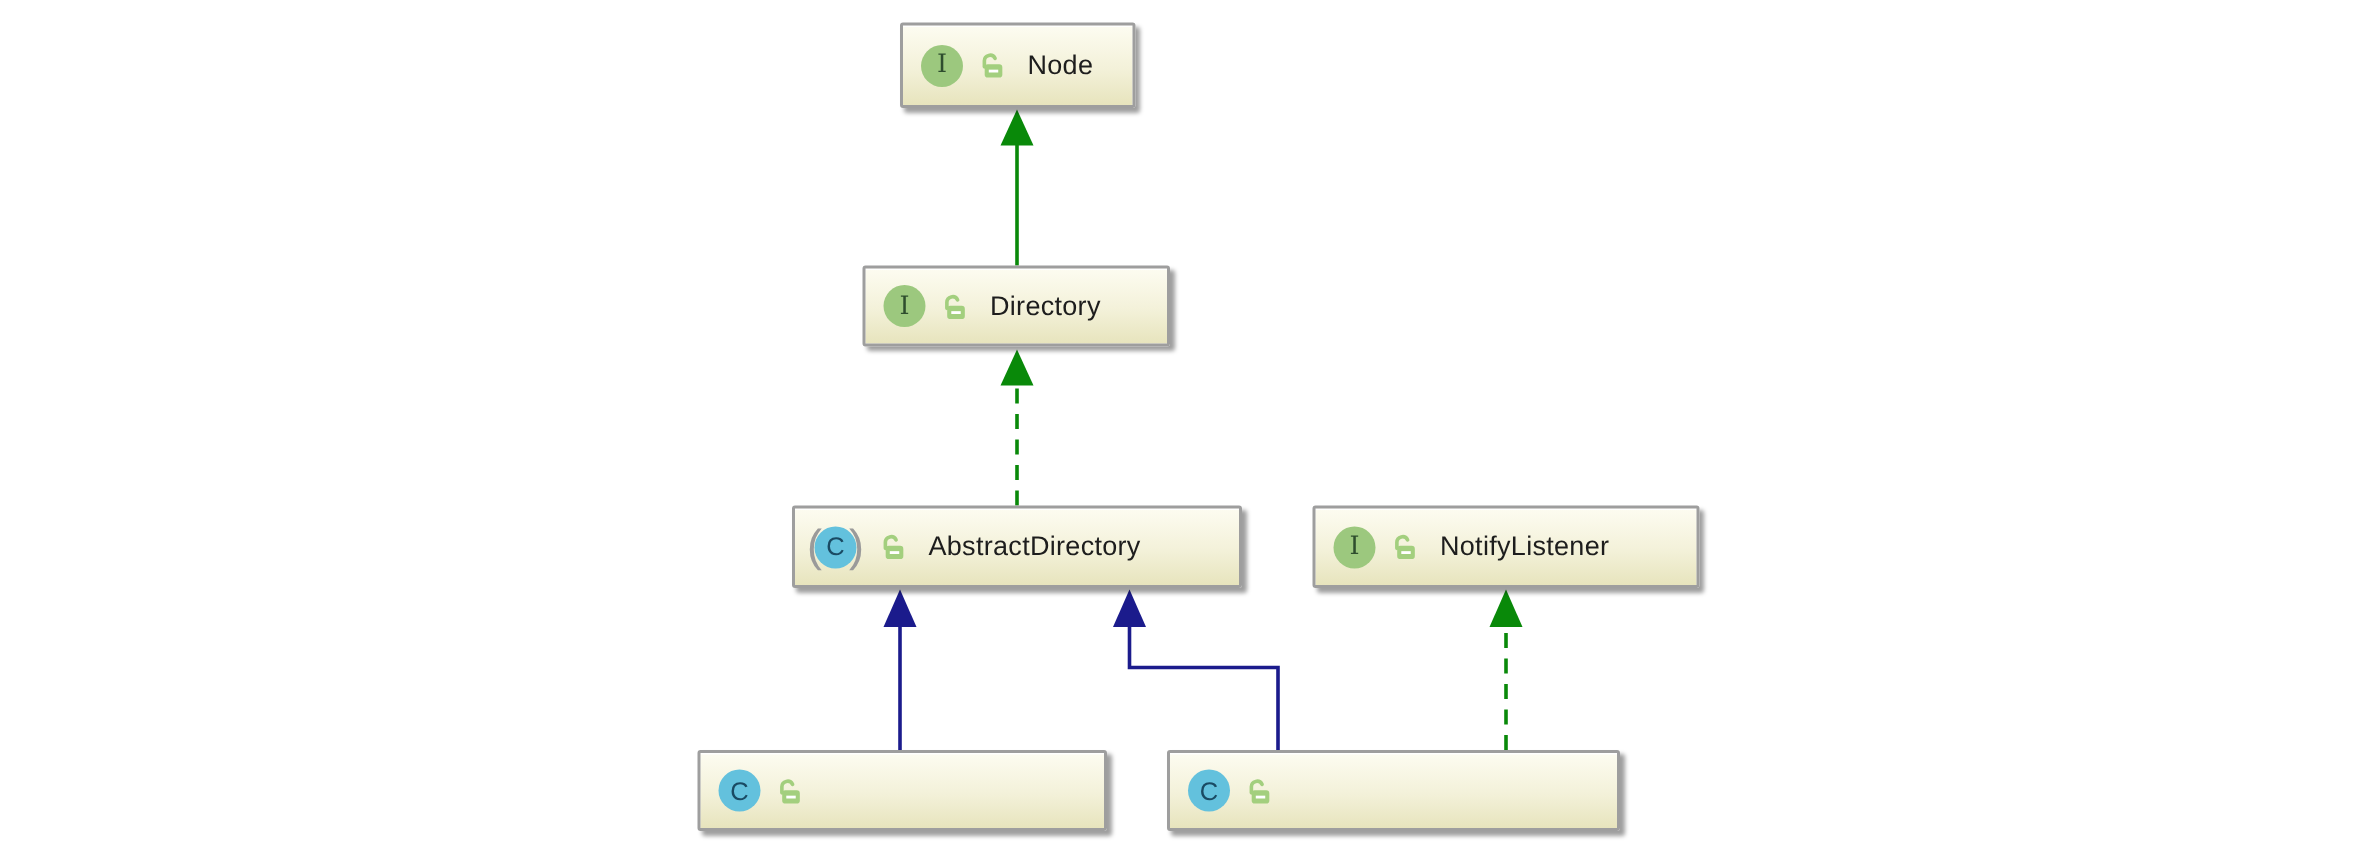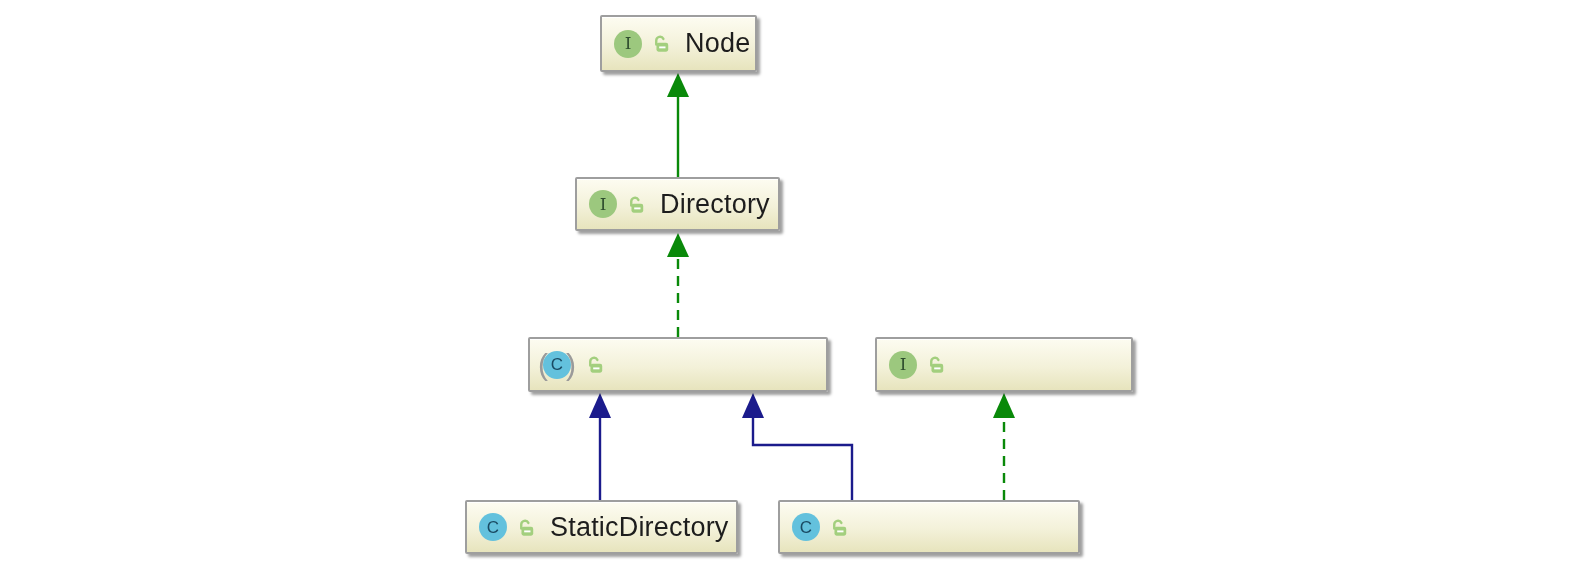--- a/index.html
+++ b/index.html
@@ -101,21 +101,21 @@
     margin-left: 9px;
     width: 21px;
     height: 21px;
     display: flex;
     align-items: center;
     justify-content: center;
   }
   .uml-label {
     margin-left: 13px;
     padding-right: 10px;
-    font-size: 27px;
+    font-size: 18px;
     color: var(--label-color);
     letter-spacing: 0.2px;
   }
 </style>
 </head>
 <body>
 
 <div class="canvas">
 
   <svg class="edges" width="1570" height="574" viewBox="0 0 1570 574" aria-hidden="true">
@@ -176,43 +176,44 @@
       <span class="kind-icon class">C</span>
       <span class="paren right">)</span>
     </span>
     <span class="lock-icon">
       <svg width="21" height="21" viewBox="0 0 20 20">
         <path d="M5 11 V7.2 A3.6 3.6 0 0 1 11.8 5.6" fill="none" stroke="#a3cf7e" stroke-width="2.3" stroke-linecap="round"></path>
         <rect x="5.2" y="9.4" width="11.2" height="8.4" rx="2" fill="#a3cf7e"></rect>
         <rect x="7.8" y="12.8" width="6" height="1.8" fill="#ffffff"></rect>
       </svg>
     </span>
+    <span class="uml-label">AbstractDirectory</span>
   </div>
 
   <div class="uml-node" style="left:875px; top:337px; width:258px; height:55px;">
     <span class="kind-icon interface">I</span>
     <span class="lock-icon">
       <svg width="21" height="21" viewBox="0 0 20 20">
         <path d="M5 11 V7.2 A3.6 3.6 0 0 1 11.8 5.6" fill="none" stroke="#a3cf7e" stroke-width="2.3" stroke-linecap="round"></path>
         <rect x="5.2" y="9.4" width="11.2" height="8.4" rx="2" fill="#a3cf7e"></rect>
         <rect x="7.8" y="12.8" width="6" height="1.8" fill="#ffffff"></rect>
       </svg>
     </span>
+    <span class="uml-label">NotifyListener</span>
   </div>
 
   <div class="uml-node" style="left:465px; top:500px; width:273px; height:54px;">
     <span class="kind-icon class">C</span>
     <span class="lock-icon">
       <svg width="21" height="21" viewBox="0 0 20 20">
         <path d="M5 11 V7.2 A3.6 3.6 0 0 1 11.8 5.6" fill="none" stroke="#a3cf7e" stroke-width="2.3" stroke-linecap="round"></path>
         <rect x="5.2" y="9.4" width="11.2" height="8.4" rx="2" fill="#a3cf7e"></rect>
         <rect x="7.8" y="12.8" width="6" height="1.8" fill="#ffffff"></rect>
       </svg>
     </span>
-    <span class="uml-label">StaticDirectory</span>
   </div>
 
   <div class="uml-node" style="left:778px; top:500px; width:302px; height:54px;">
     <span class="kind-icon class">C</span>
     <span class="lock-icon">
       <svg width="21" height="21" viewBox="0 0 20 20">
         <path d="M5 11 V7.2 A3.6 3.6 0 0 1 11.8 5.6" fill="none" stroke="#a3cf7e" stroke-width="2.3" stroke-linecap="round"></path>
         <rect x="5.2" y="9.4" width="11.2" height="8.4" rx="2" fill="#a3cf7e"></rect>
         <rect x="7.8" y="12.8" width="6" height="1.8" fill="#ffffff"></rect>
       </svg>

